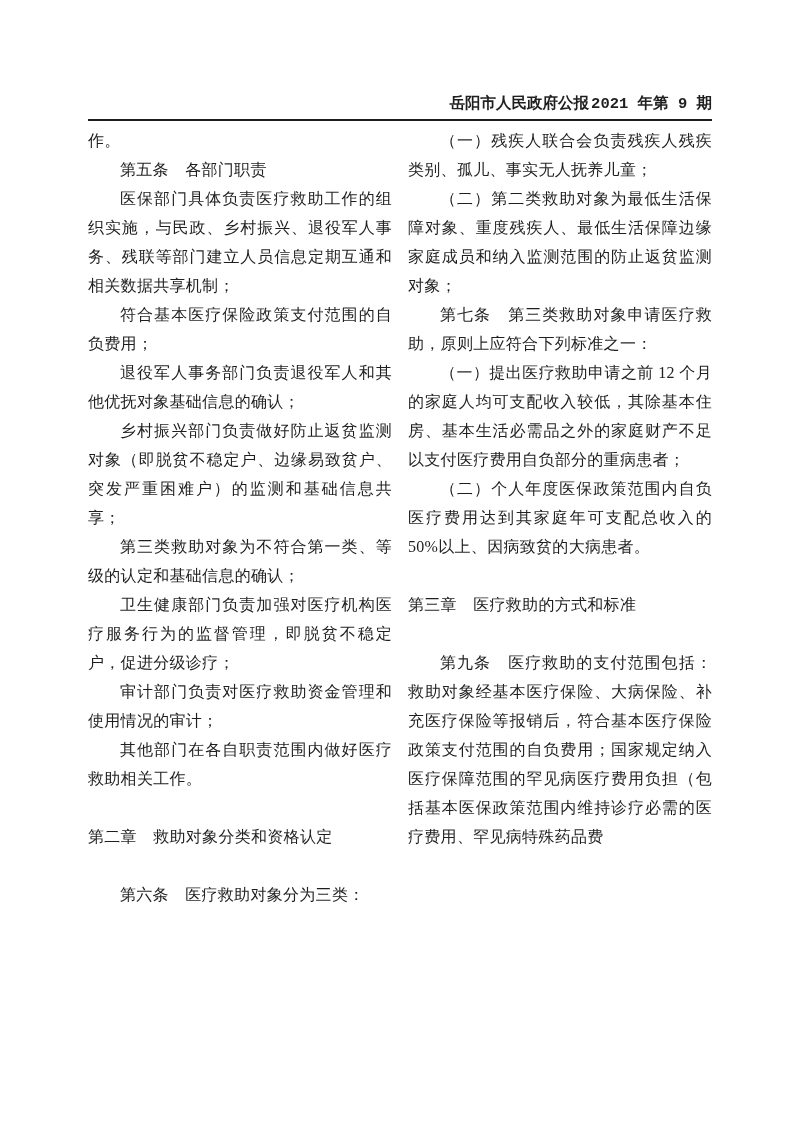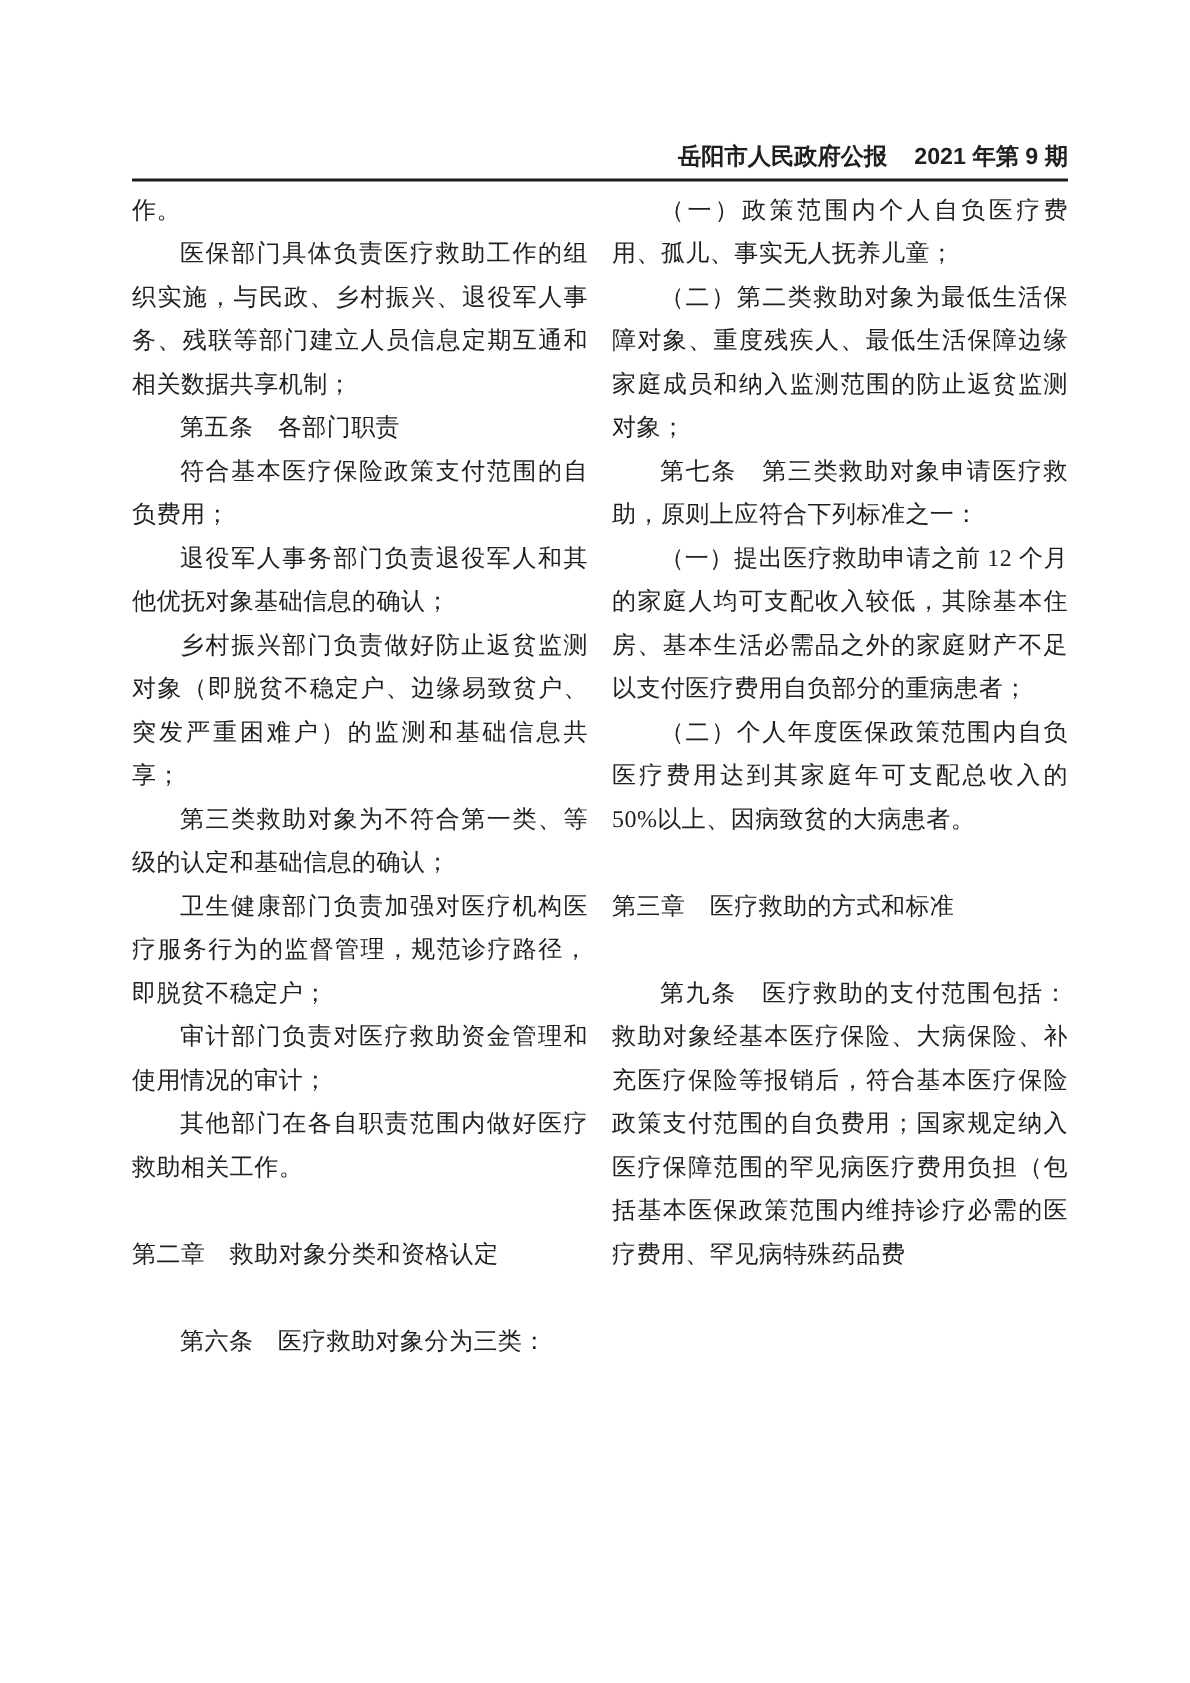--- a/index.html
+++ b/index.html
@@ -35,21 +35,22 @@
   }
   .header-text {
     font-family: "Liberation Sans", "DejaVu Sans", sans-serif;
     font-weight: bold;
     font-size: 15.5px;
     line-height: 1;
     padding-bottom: 7px;
     white-space: nowrap;
   }
   .header-text .issue {
-    margin-left: 18px;
+    margin-left: 2px;
+    font-family: Liberation Mono, monospace;
   }
   .columns {
     position: absolute;
     left: 0;
     top: 126px;
     width: 624px;
     display: flex;
     gap: 16px;
   }
   .column {
@@ -88,34 +89,34 @@
 
   <div class="header">
     <div class="header-text">
       <span>岳阳市人民政府公报</span><span class="issue">2021 年第 9 期</span>
     </div>
   </div>
 
   <div class="columns">
     <div class="column">
         <div class="para plain">作。</div>
+        <div class="para indent">第五条　各部门职责</div>
         <div class="para indent">医保部门具体负责医疗救助工作的组织实施，与民政、乡村振兴、退役军人事务、残联等部门建立人员信息定期互通和相关数据共享机制；</div>
-        <div class="para indent">第五条　各部门职责</div>
         <div class="para indent">符合基本医疗保险政策支付范围的自负费用；</div>
         <div class="para indent">退役军人事务部门负责退役军人和其他优抚对象基础信息的确认；</div>
         <div class="para indent">乡村振兴部门负责做好防止返贫监测对象（即脱贫不稳定户、边缘易致贫户、突发严重困难户）的监测和基础信息共享；</div>
         <div class="para indent">第三类救助对象为不符合第一类、等级的认定和基础信息的确认；</div>
-        <div class="para indent">卫生健康部门负责加强对医疗机构医疗服务行为的监督管理，规范诊疗路径，即脱贫不稳定户；</div>
+        <div class="para indent">卫生健康部门负责加强对医疗机构医疗服务行为的监督管理，即脱贫不稳定户，促进分级诊疗；</div>
         <div class="para indent">审计部门负责对医疗救助资金管理和使用情况的审计；</div>
         <div class="para indent">其他部门在各自职责范围内做好医疗救助相关工作。</div>
         <div class="para chapter">第二章　救助对象分类和资格认定</div>
         <div class="para indent">第六条　医疗救助对象分为三类：</div>
       </div>
     <div class="column">
-        <div class="para indent">（一）政策范围内个人自负医疗费用、孤儿、事实无人抚养儿童；</div>
+        <div class="para indent">（一）残疾人联合会负责残疾人残疾类别、孤儿、事实无人抚养儿童；</div>
         <div class="para indent">（二）第二类救助对象为最低生活保障对象、重度残疾人、最低生活保障边缘家庭成员和纳入监测范围的防止返贫监测对象；</div>
         <div class="para indent">第七条　第三类救助对象申请医疗救助，原则上应符合下列标准之一：</div>
         <div class="para indent">（一）提出医疗救助申请之前 12 个月的家庭人均可支配收入较低，其除基本住房、基本生活必需品之外的家庭财产不足以支付医疗费用自负部分的重病患者；</div>
         <div class="para indent">（二）个人年度医保政策范围内自负医疗费用达到其家庭年可支配总收入的 50%以上、因病致贫的大病患者。</div>
         <div class="para chapter">第三章　医疗救助的方式和标准</div>
         <div class="para indent">第九条　医疗救助的支付范围包括：救助对象经基本医疗保险、大病保险、补充医疗保险等报销后，符合基本医疗保险政策支付范围的自负费用；国家规定纳入医疗保障范围的罕见病医疗费用负担（包括基本医保政策范围内维持诊疗必需的医疗费用、罕见病特殊药品费</div>
       </div>
   </div>
 
 

